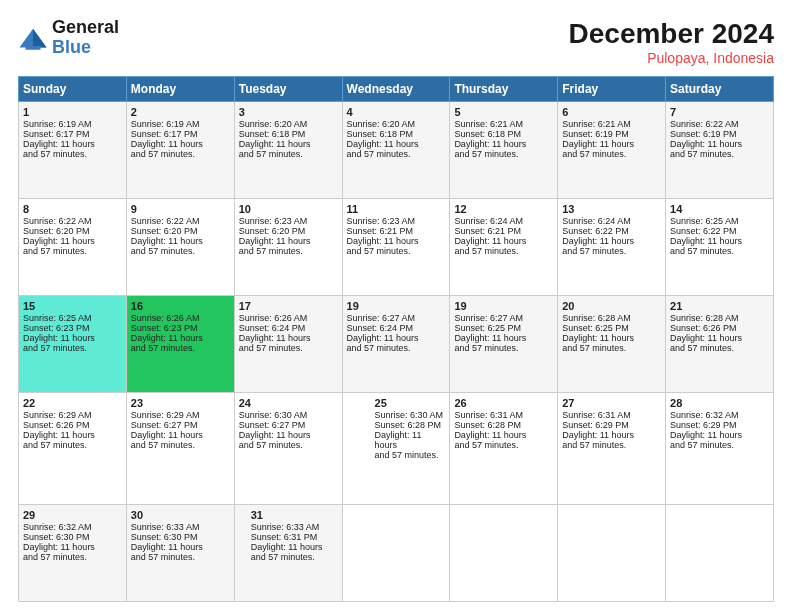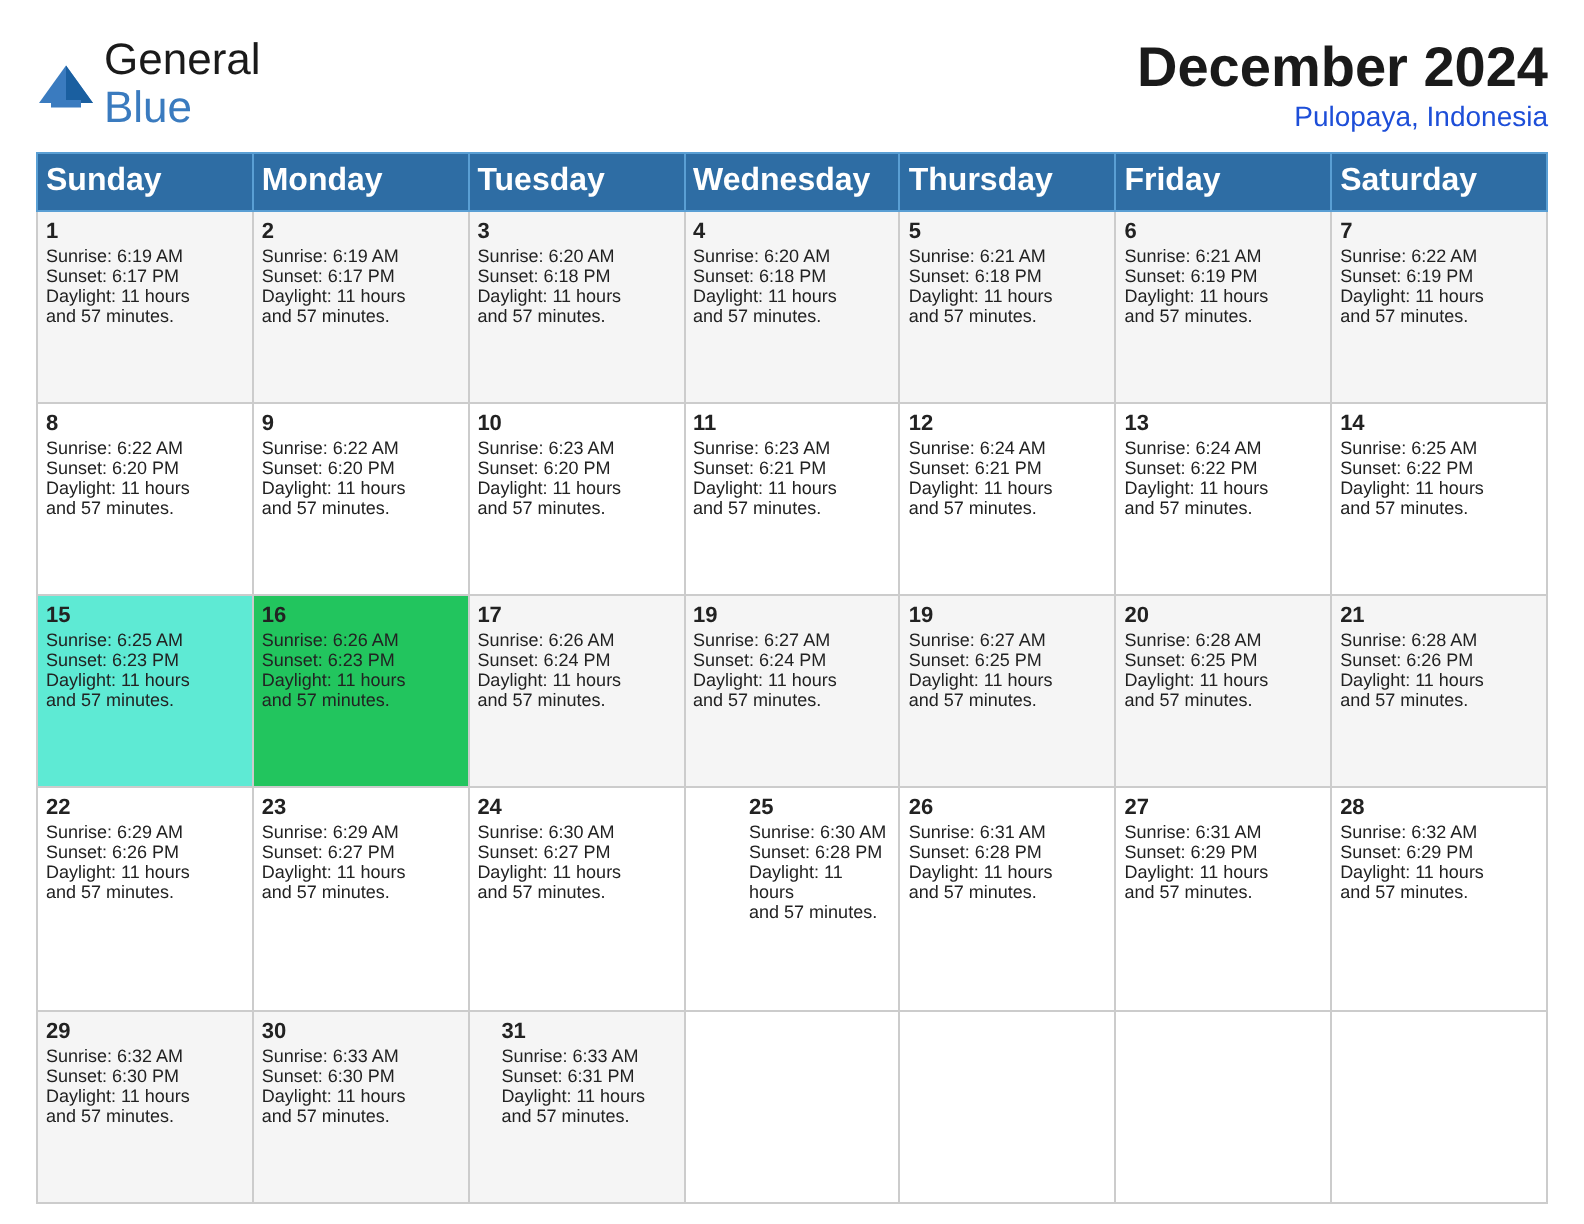--- a/index.html
+++ b/index.html
@@ -23,22 +23,22 @@
       align-items: flex-start;
       margin-bottom: 10px;
     }
     .logo {
       display: flex;
       align-items: center;
     }
     .logo-text {
       display: flex;
       flex-direction: column;
-      font-size: 22px;
-      font-weight: normal;
+      font-size: 18px;
+      font-weight: bold;
       color: #1a1a1a;
       line-height: 1.1;
     }
     .logo-text .general { color: #1a1a1a; }
     .logo-text .blue { color: #3a7bbf; }
     .logo-icon {
       width: 30px;
       height: 30px;
       margin-right: 4px;
       position: relative;
@@ -48,33 +48,33 @@
       text-align: right;
     }
     .title-block h1 {
       font-size: 28px;
       font-weight: bold;
       color: #1a1a1a;
     }
     .title-block h2 {
       font-size: 14px;
       font-weight: normal;
-      color: #1d4ed8;
+      color: #ef4444;
     }
     .calendar {
       flex: 1;
       border: 1px solid #ccc;
       border-collapse: collapse;
       width: 100%;
       table-layout: fixed;
     }
     .calendar th {
       background-color: #2e6da4;
       color: #fff;
-      font-size: 16px;
+      font-size: 12px;
       font-weight: bold;
       padding: 5px 4px;
       text-align: left;
       border: 1px solid #5a9fd4;
     }
     .calendar td {
       vertical-align: top;
       padding: 4px 4px;
       border: 1px solid #ccc;
       font-size: 9px;

